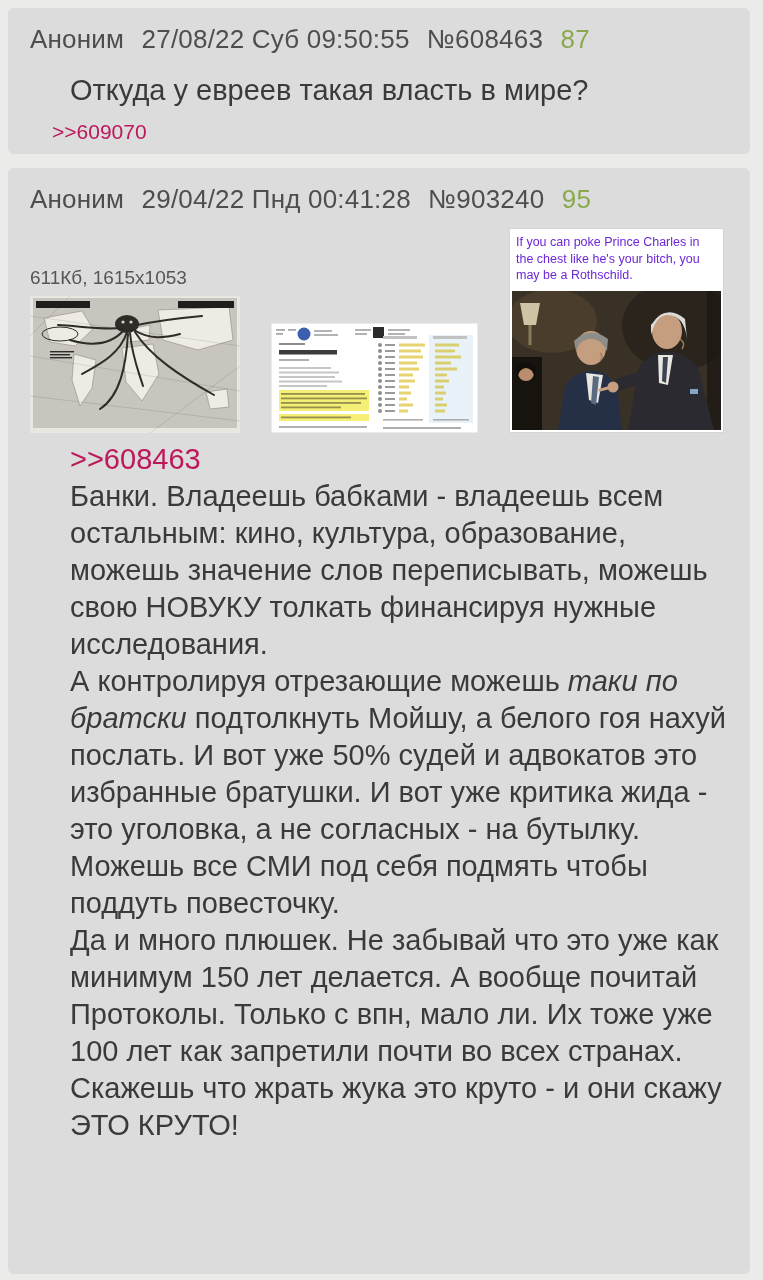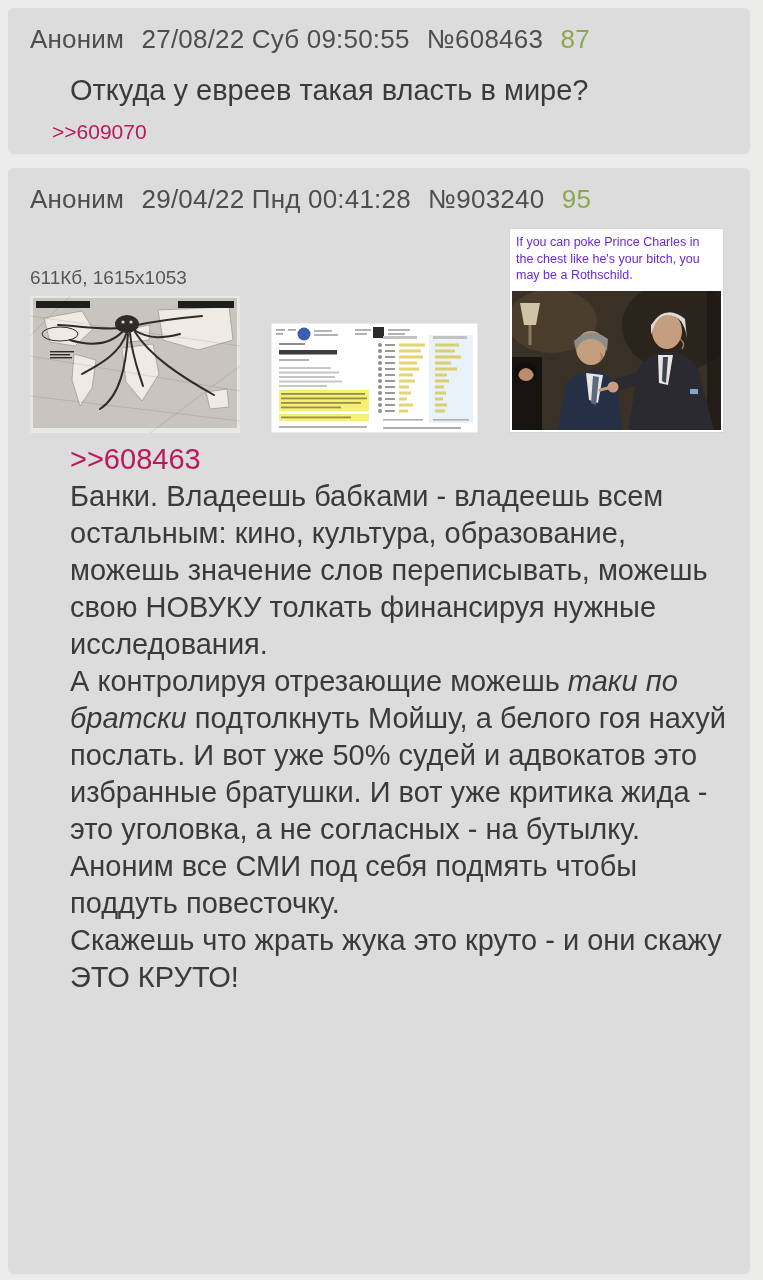--- a/index.html
+++ b/index.html
@@ -259,16 +259,17 @@
           <path d="M100,96 L88,99" stroke="#c59e7f" stroke-width="3.2" stroke-linecap="round"></path>
         </svg>
       </span>
     </figure>
   </div>
 
   <div class="comment">
       <div class="comment-line"><span class="reply-link">&gt;&gt;608463</span></div>
       <div class="comment-line"><span>Банки. Владеешь бабками - владеешь всем остальным: кино, культура, образование, можешь значение слов переписывать, можешь свою НОВУКУ толкать финансируя нужные исследования.</span></div>
       <div class="comment-line"><span>А контролируя отрезающие можешь </span><span class="italic">таки по братски</span><span> подтолкнуть Мойшу, а белого гоя нахуй послать. И вот уже 50% судей и адвокатов это избранные братушки. И вот уже критика жида - это уголовка, а не согласных - на бутылку.</span></div>
-      <div class="comment-line"><span>Аноним все СМИ под себя подмять чтобы поддуть повесточку.</span></div>
+      <div class="comment-line"><span>Можешь все СМИ под себя подмять чтобы поддуть повесточку.</span></div>
+      <div class="comment-line"><span>Да и много плюшек. Не забывай что это уже как минимум 150 лет делается. А вообще почитай Протоколы. Только с впн, мало ли. Их тоже уже 100 лет как запретили почти во всех странах.</span></div>
       <div class="comment-line"><span>Скажешь что жрать жука это круто - и они скажу ЭТО КРУТО!</span></div>
     </div>
 </article>
 
 </body></html>

